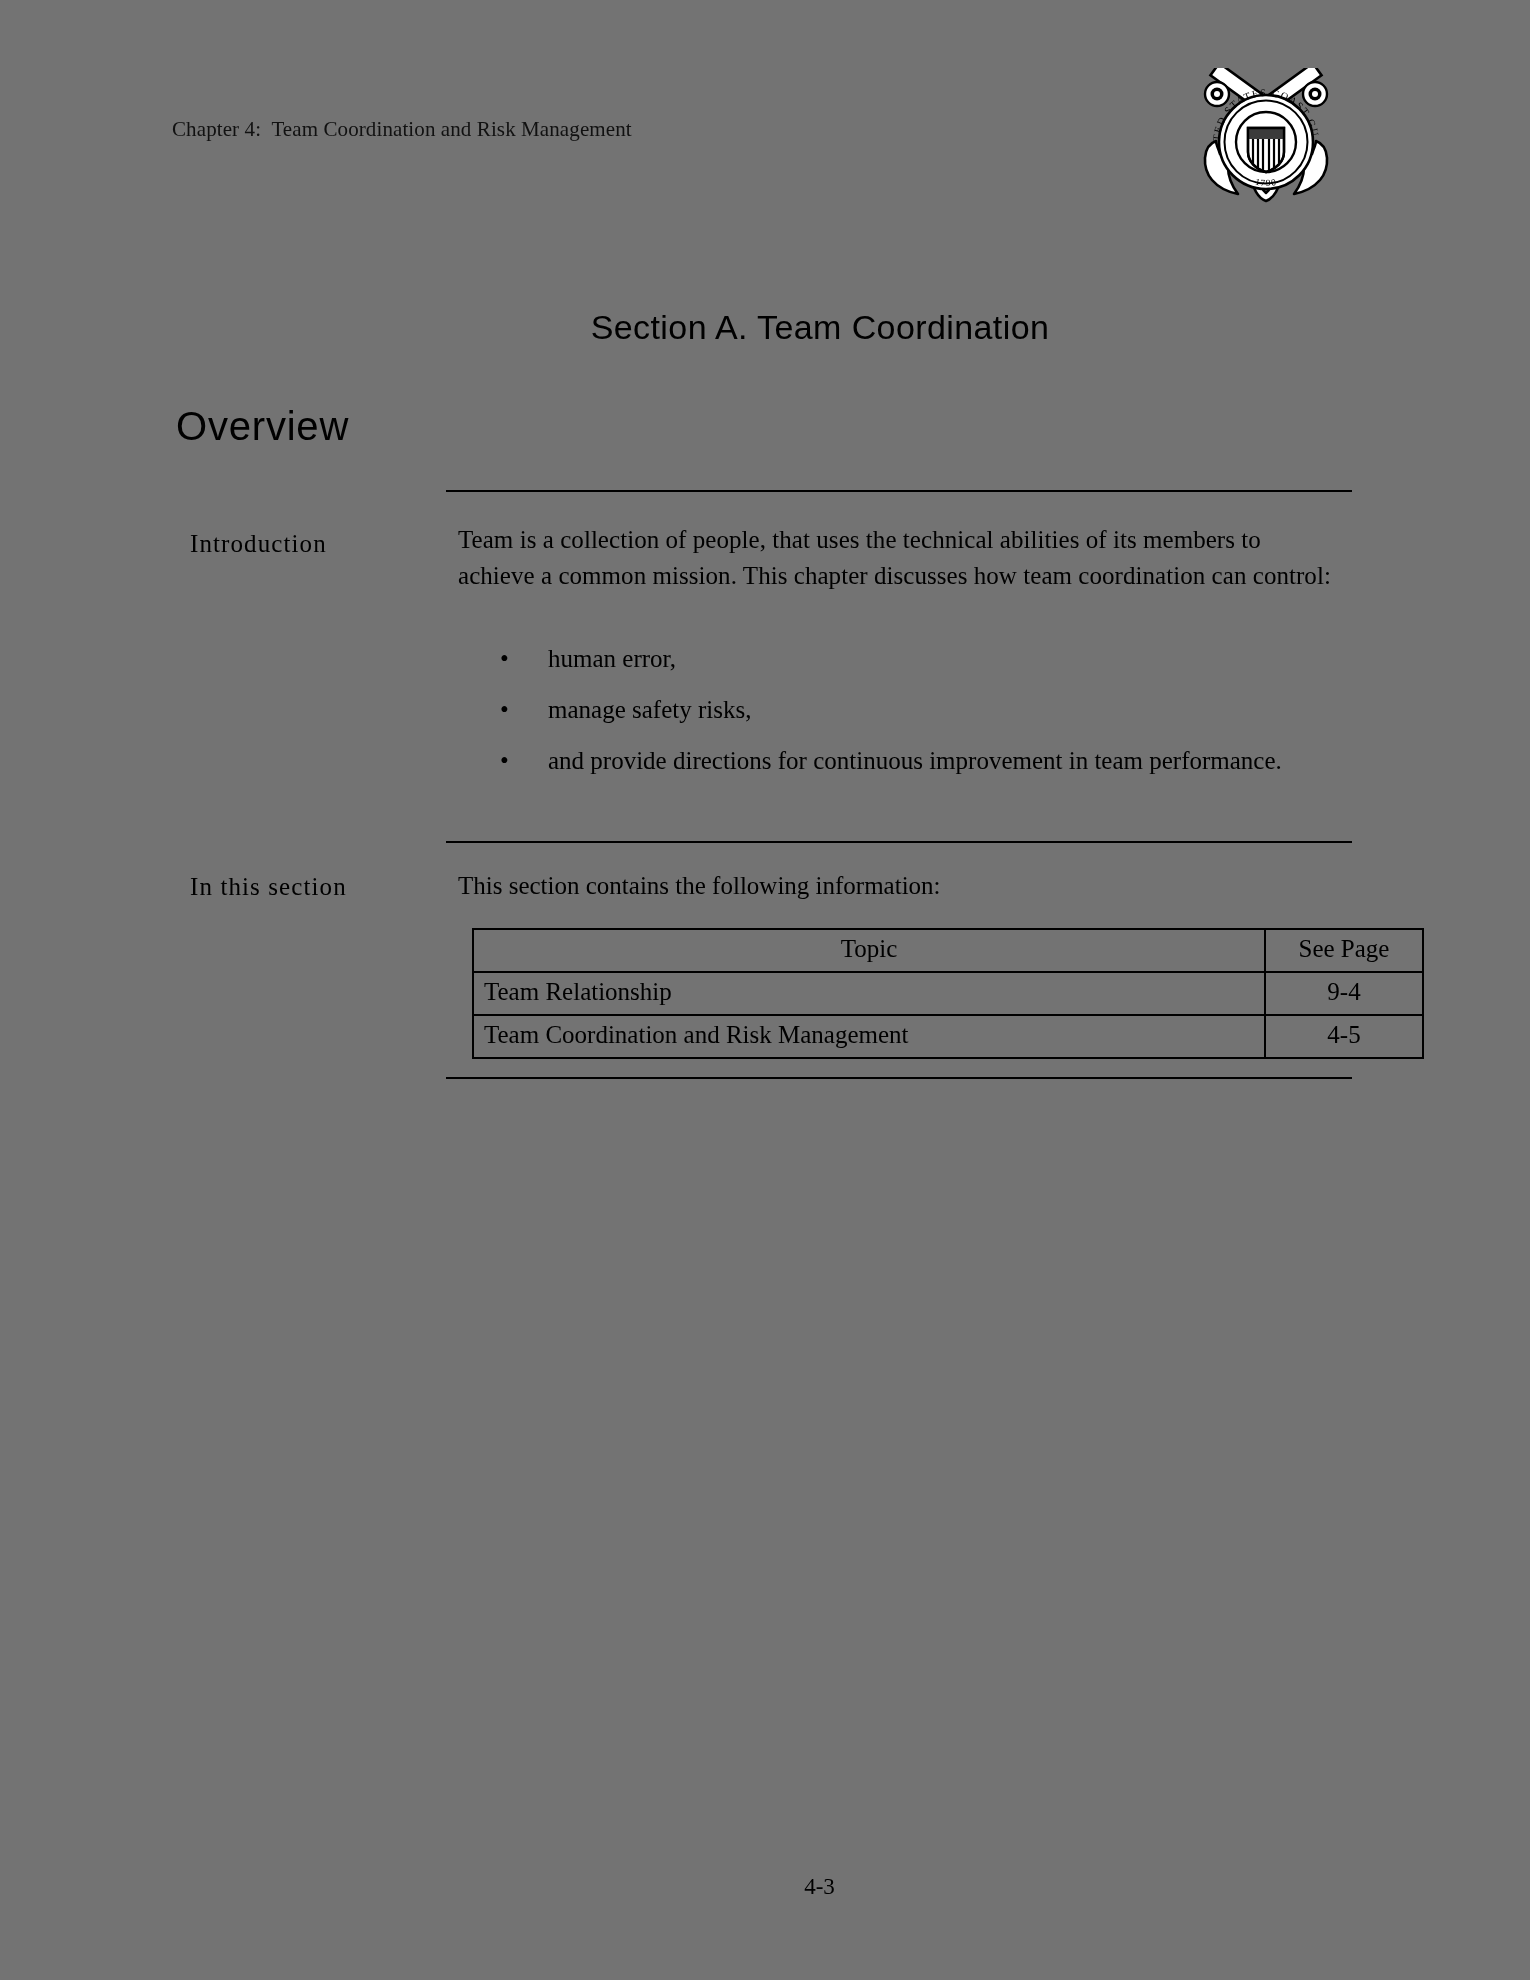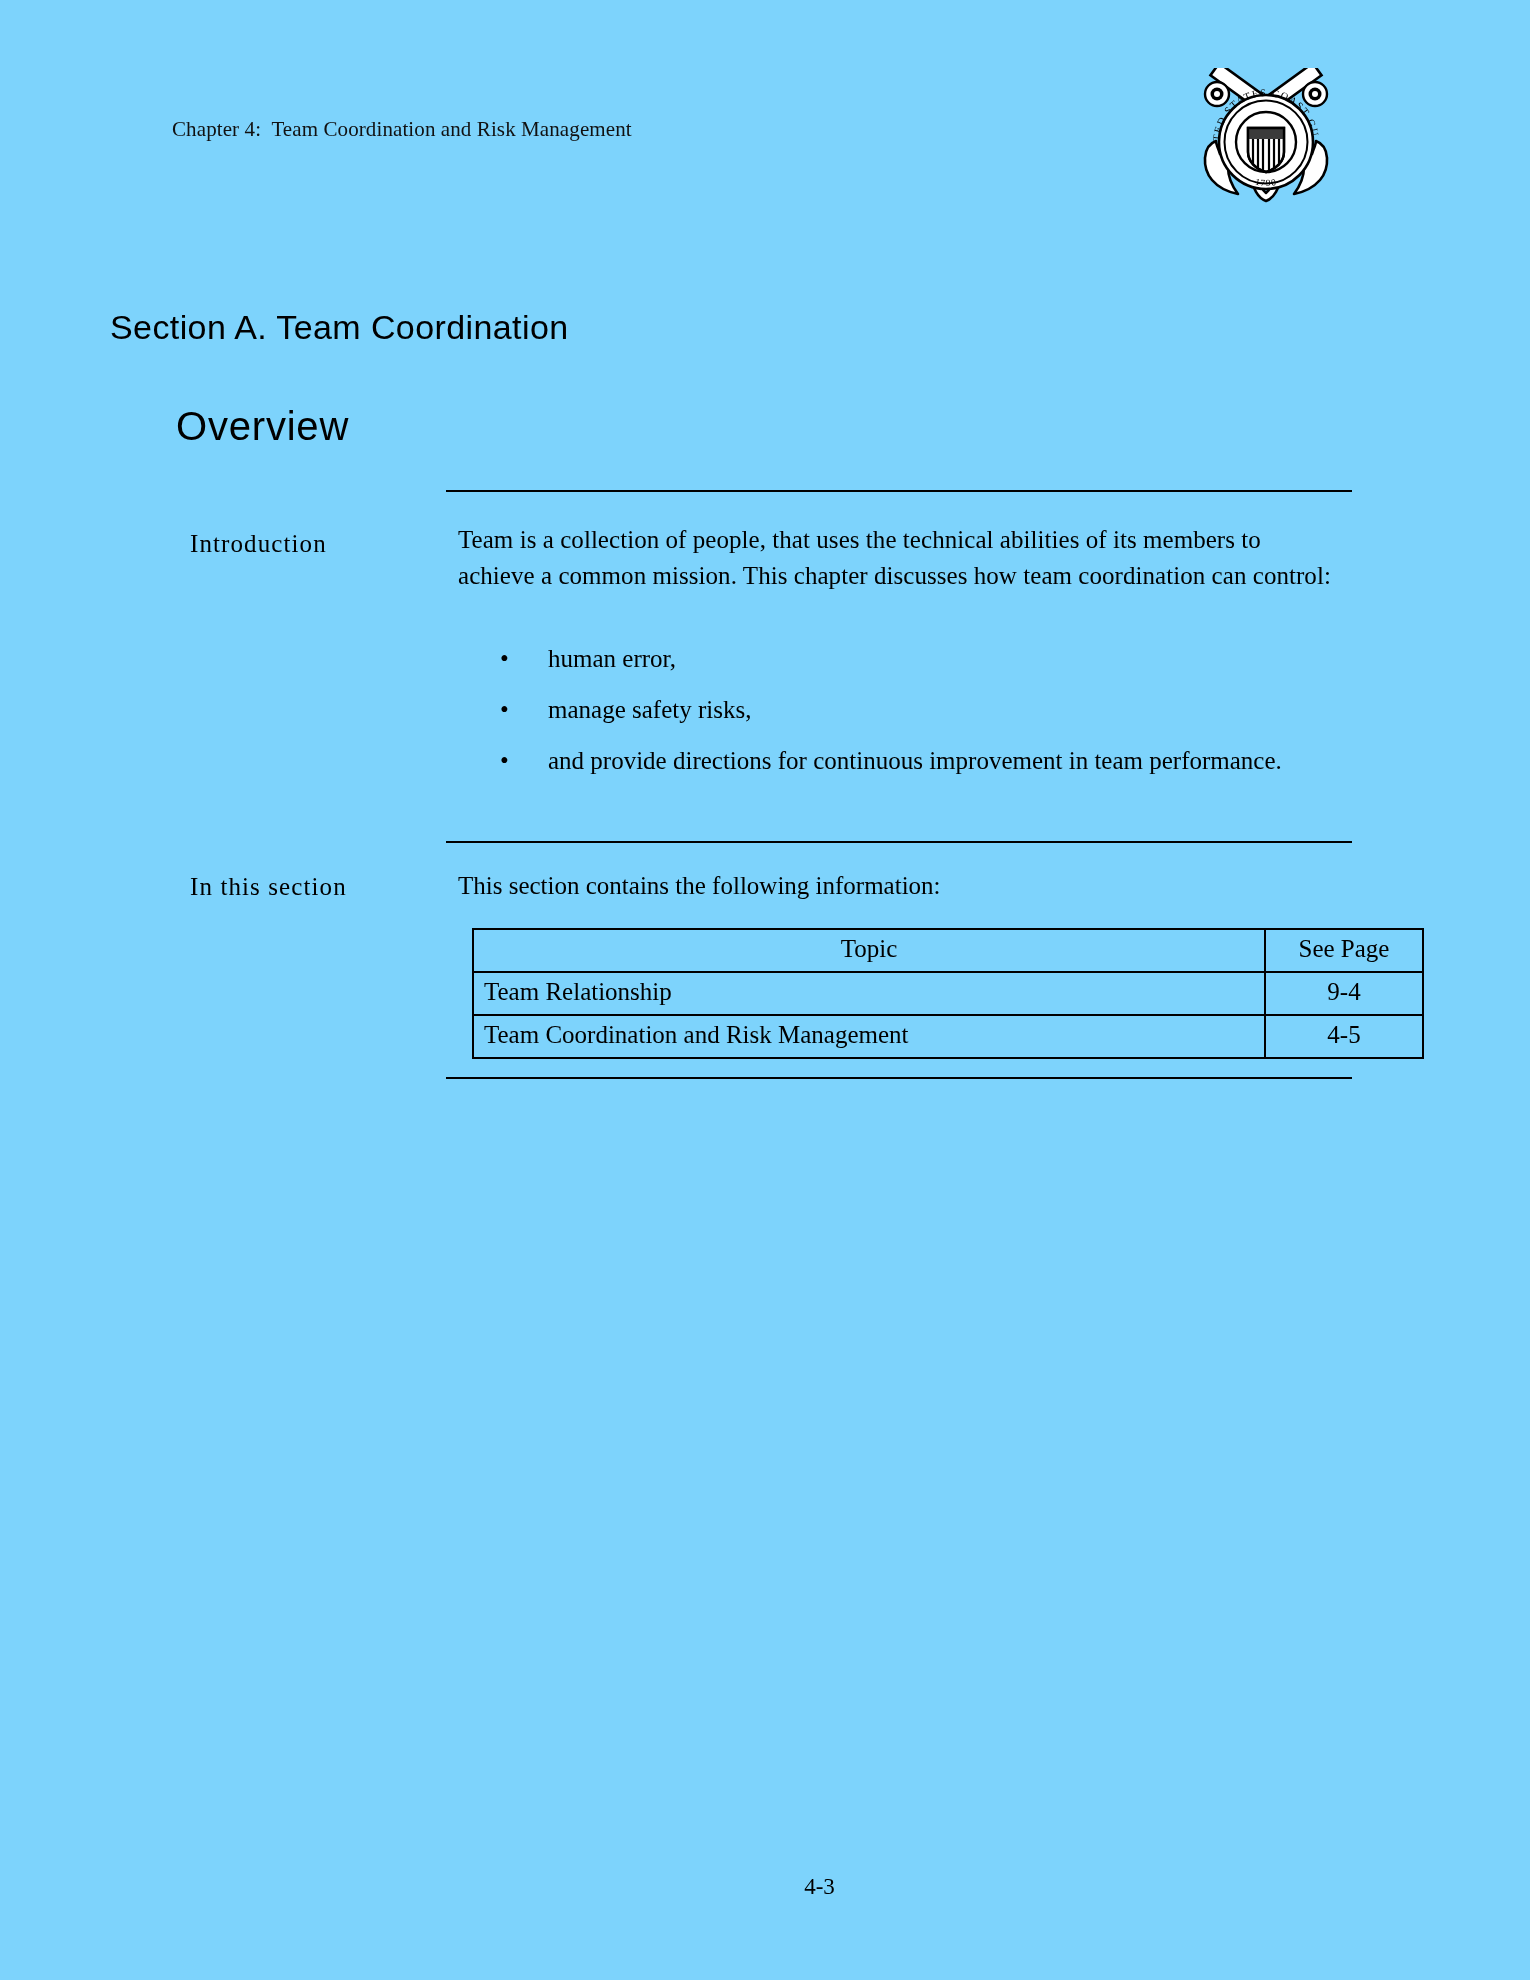--- a/index.html
+++ b/index.html
@@ -6,21 +6,21 @@
   html, body {
     margin: 0;
     padding: 0;
     background: #ffffff;
   }
 
   .page {
     position: relative;
     width: 1530px;
     height: 1980px;
-    background: #7dd3fc;
+    background: #737373;
     overflow: hidden;
     font-family: "Liberation Serif", "DejaVu Serif", serif;
     color: #000000;
   }
 
   
   .running-header {
     position: absolute;
     left: 172px;
     top: 116px;
@@ -41,21 +41,21 @@
     height: 135px;
   }
   .seal svg { display: block; width: 100%; height: 100%; }
 
   
   .section-title {
     position: absolute;
     left: 0;
     top: 306px;
     width: 1530px;
-    text-align: left;
+    text-align: center;
     padding-left: 110px;
     box-sizing: border-box;
     font-family: "Liberation Sans", "DejaVu Sans", sans-serif;
     font-size: 34px;
     line-height: 42px;
     letter-spacing: 0.4px;
     color: #000;
   }
 
   

